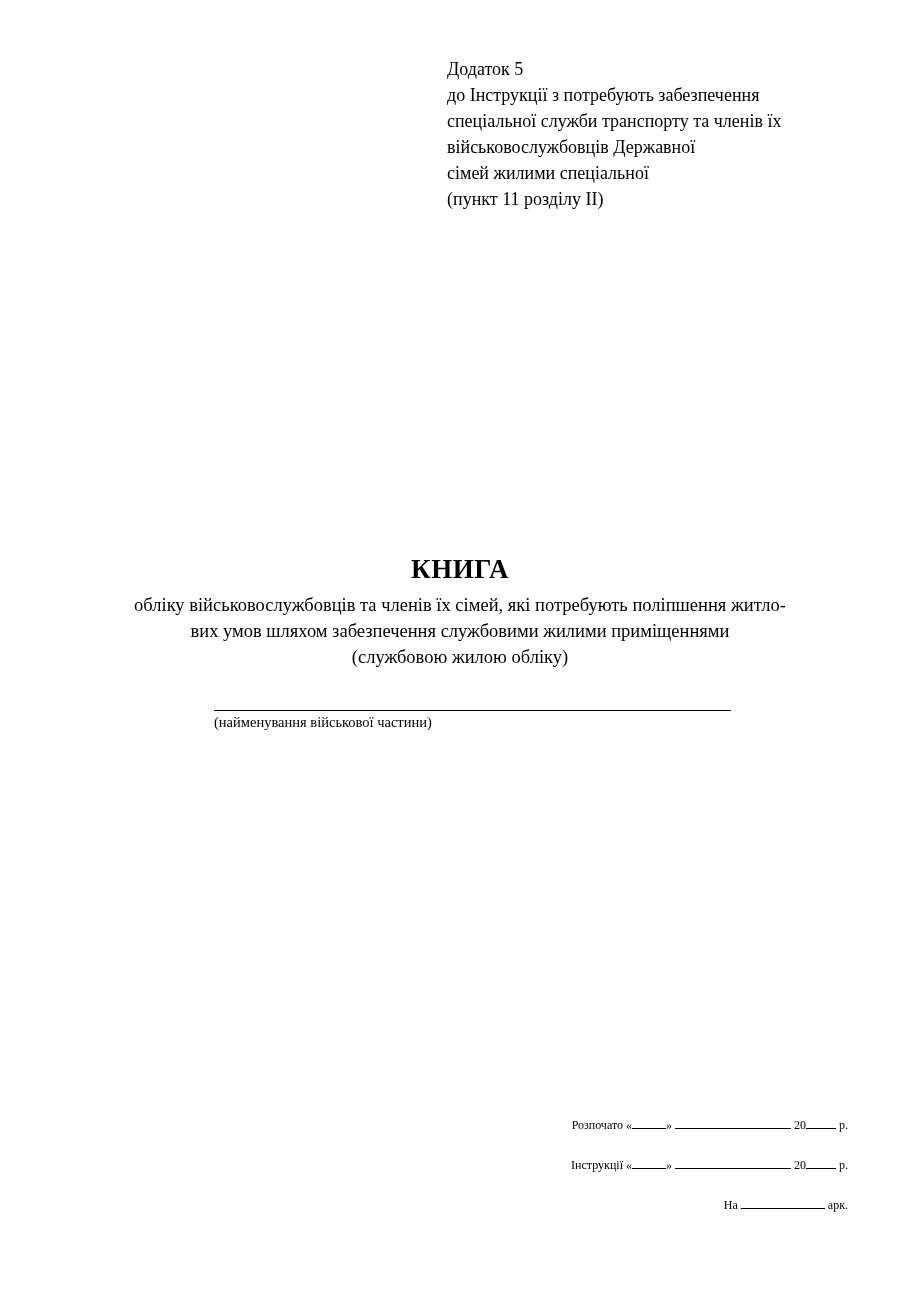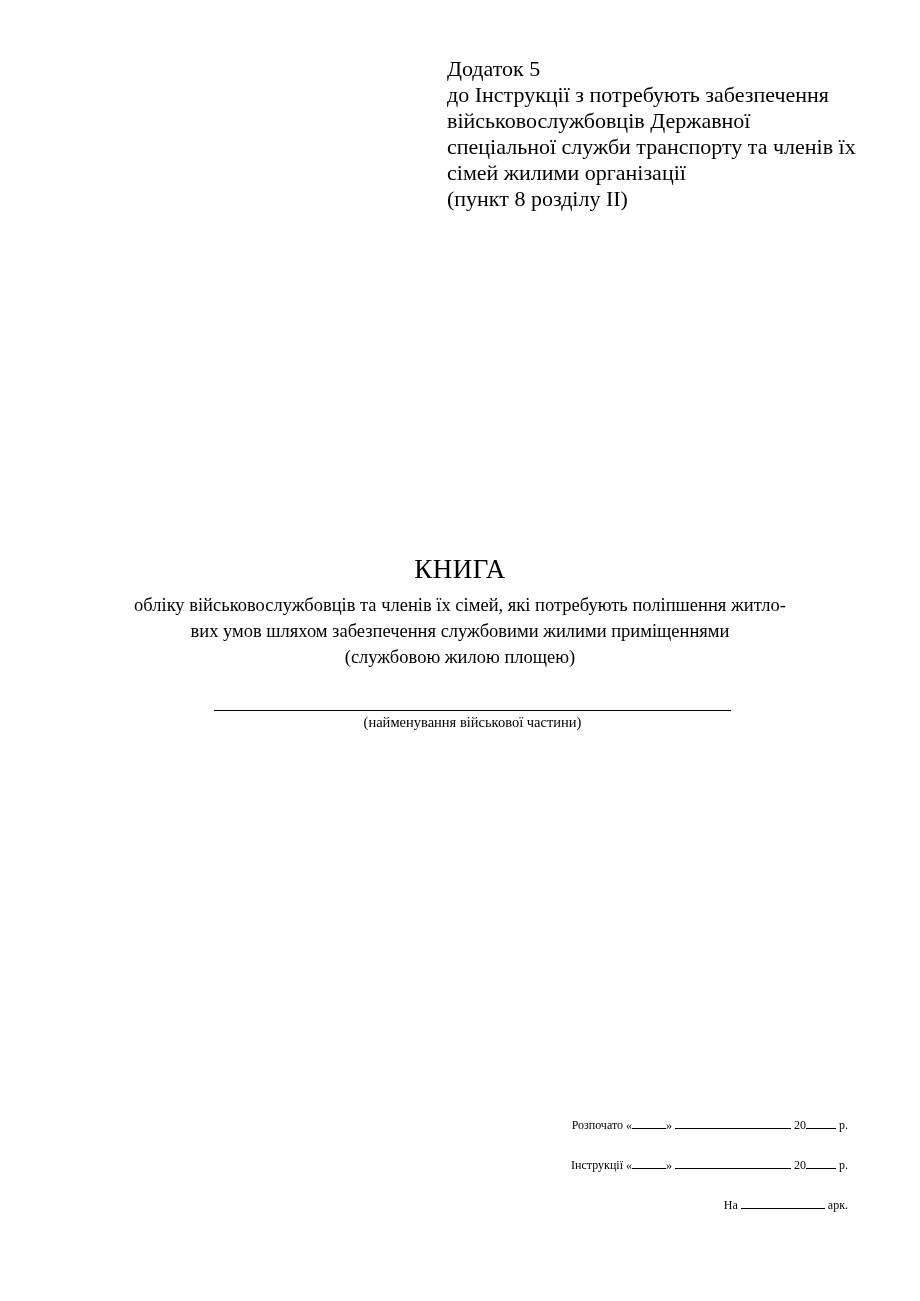--- a/index.html
+++ b/index.html
@@ -22,38 +22,38 @@
     height: 1301px;
     box-sizing: border-box;
   }
 
   
   .appendix-block {
     position: absolute;
     left: 447px;
     top: 56px;
     width: 420px;
-    font-size: 22px;
+    font-size: 18px;
     line-height: 26px;
   }
   .appendix-block div {
     white-space: nowrap;
   }
 
   
   .title-block {
     position: absolute;
     left: 60px;
     top: 552px;
     width: 800px;
     text-align: center;
   }
   .book-title {
     font-size: 27px;
-    font-weight: normal;
+    font-weight: bold;
     letter-spacing: 0.5px;
     line-height: 34px;
   }
   .subtitle {
     font-size: 18.5px;
     line-height: 26px;
     margin-top: 6px;
   }
   .subtitle .line1 {
     display: block;
@@ -75,21 +75,21 @@
     left: 214px;
     top: 710px;
     width: 517px;
     border-bottom: 1px solid #000;
   }
   .unit-caption {
     position: absolute;
     left: 214px;
     top: 712px;
     width: 517px;
-    text-align: center;
+    text-align: left;
     font-size: 14.5px;
     line-height: 20px;
   }
 
   
   .bottom-block {
     position: absolute;
     left: 440px;
     top: 1105px;
     width: 420px;
@@ -115,32 +115,32 @@
   .u-sheets { width: 84px; }
 </style>
 </head>
 <body>
 
 <div class="page">
 
   <div class="appendix-block">
     <div>Додаток 5</div>
     <div>до Інструкції з потребують забезпечення</div>
+    <div>спеціальної служби транспорту та членів їх</div>
     <div>військовослужбовців Державної</div>
-    <div>спеціальної служби транспорту та членів їх</div>
-    <div>сімей жилими організації</div>
-    <div>(пункт 8 розділу ІІ)</div>
+    <div>сімей жилими спеціальної</div>
+    <div>(пункт 11 розділу ІІ)</div>
   </div>
 
   <div class="title-block">
     <div class="book-title">КНИГА</div>
     <div class="subtitle">
       <span class="line1">обліку військовослужбовців та членів їх сімей, які потребують поліпшення житло-</span>
       <span class="line2">вих умов шляхом забезпечення службовими жилими приміщеннями</span>
-      <span class="line3">(службовою жилою площею)</span>
+      <span class="line3">(службовою жилою обліку)</span>
     </div>
   </div>
 
   <div class="unit-rule"></div>
   <div class="unit-caption">(найменування військової частини)</div>
 
   <div class="bottom-block">
     <div class="bottom-row">
       <span>Розпочато «</span><span class="u u-short"></span><span>» </span><span class="u u-mid"></span>&nbsp;<span>20</span><span class="u u-tiny"></span><span> р.</span>
     </div>

